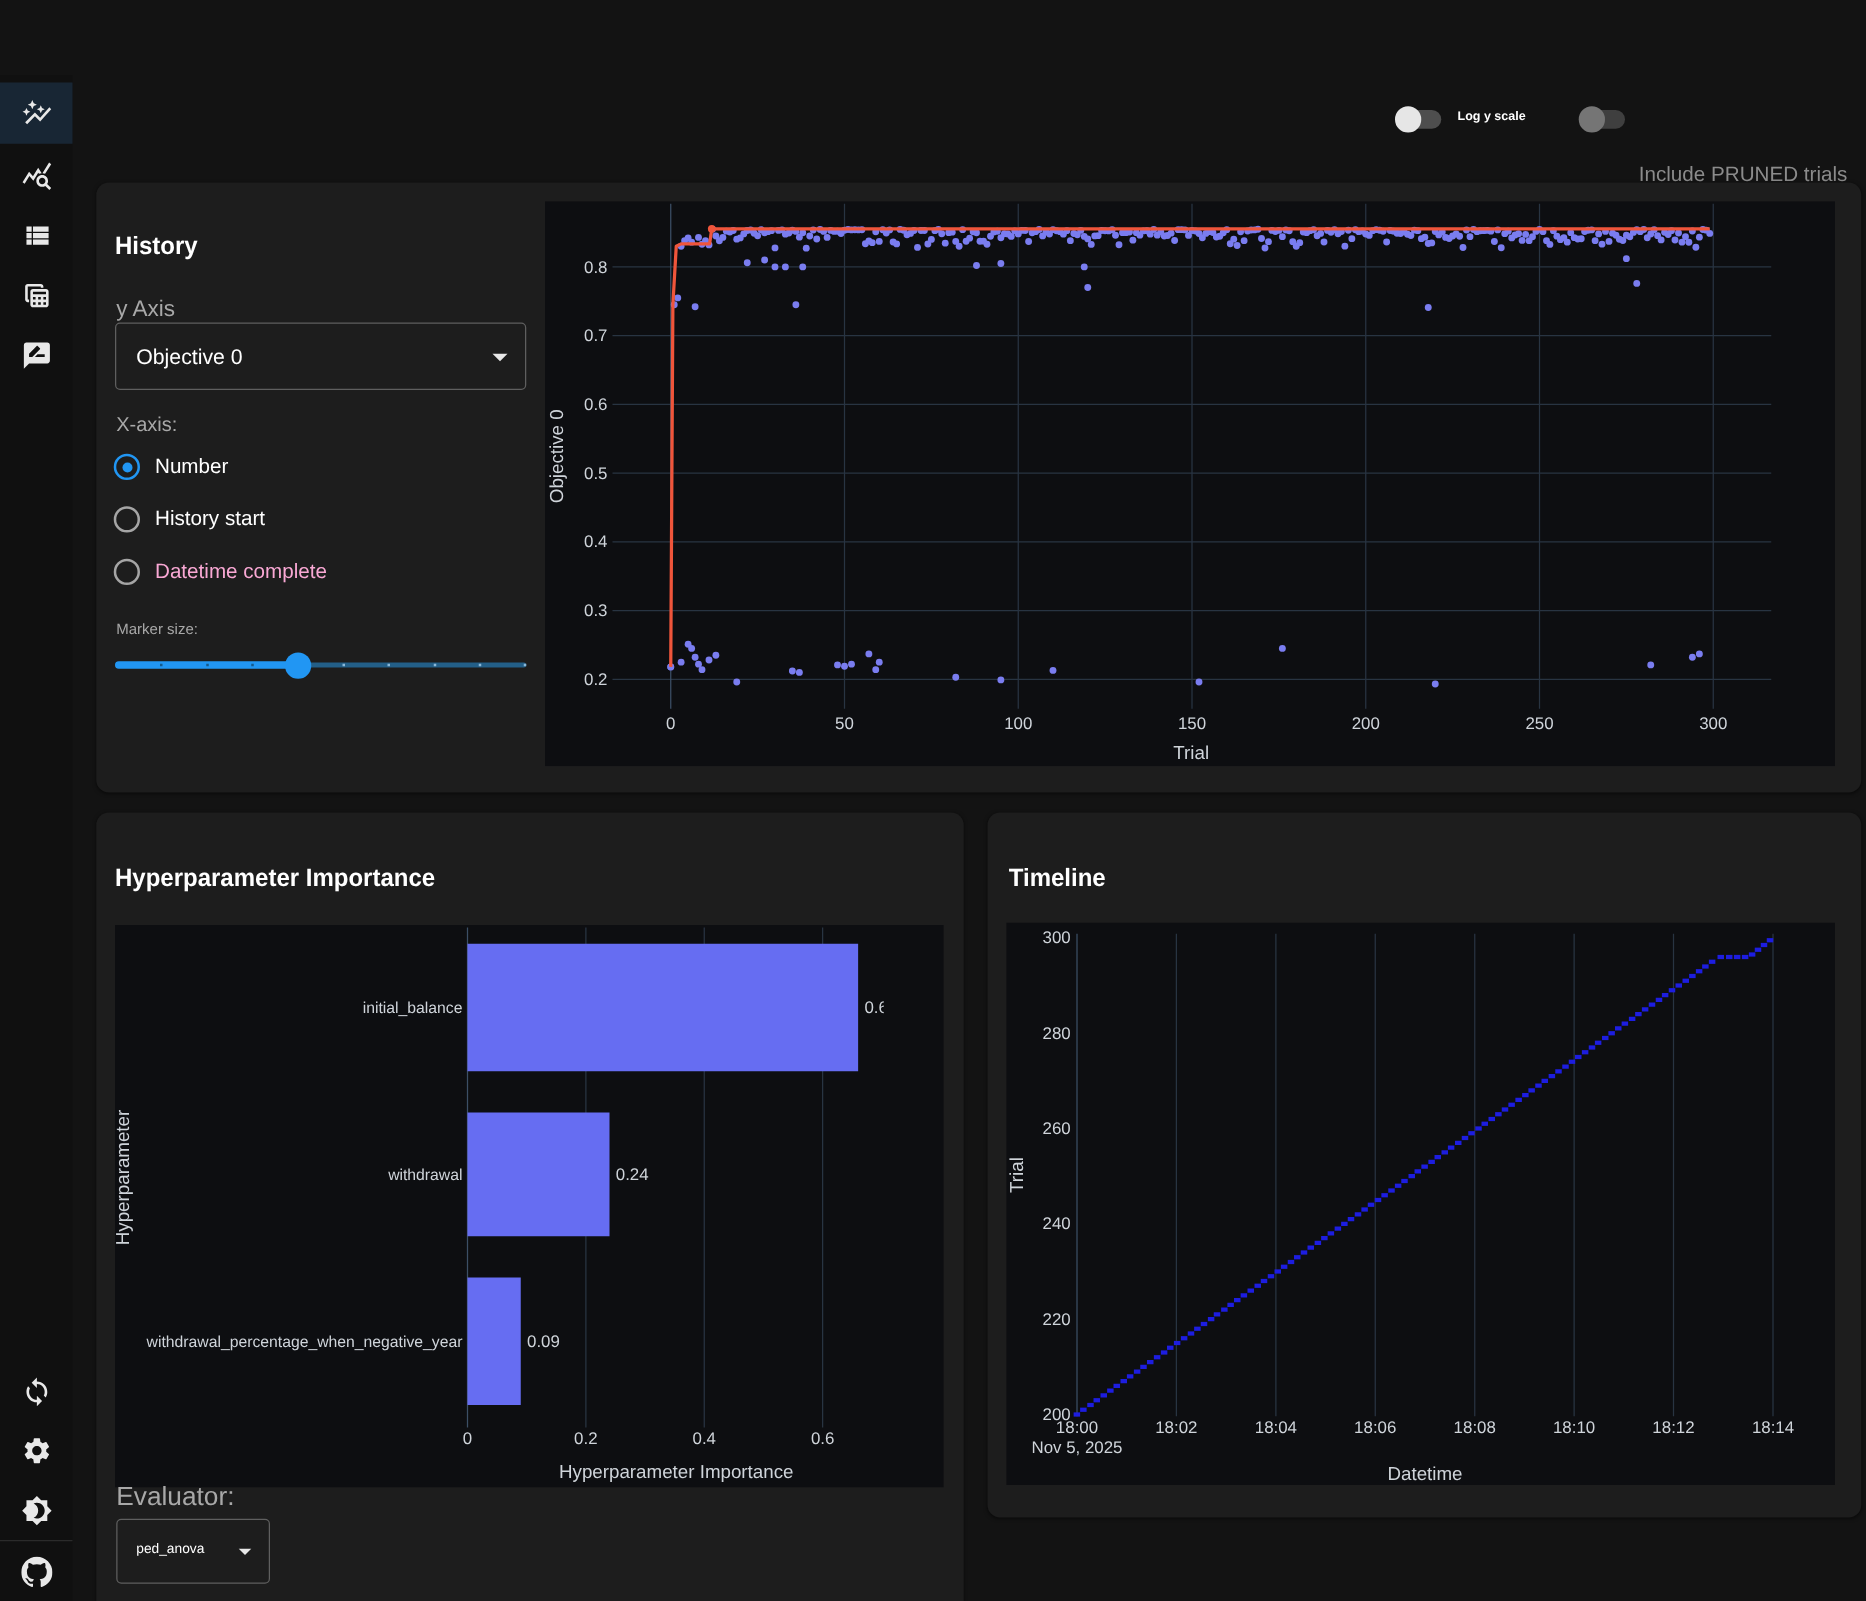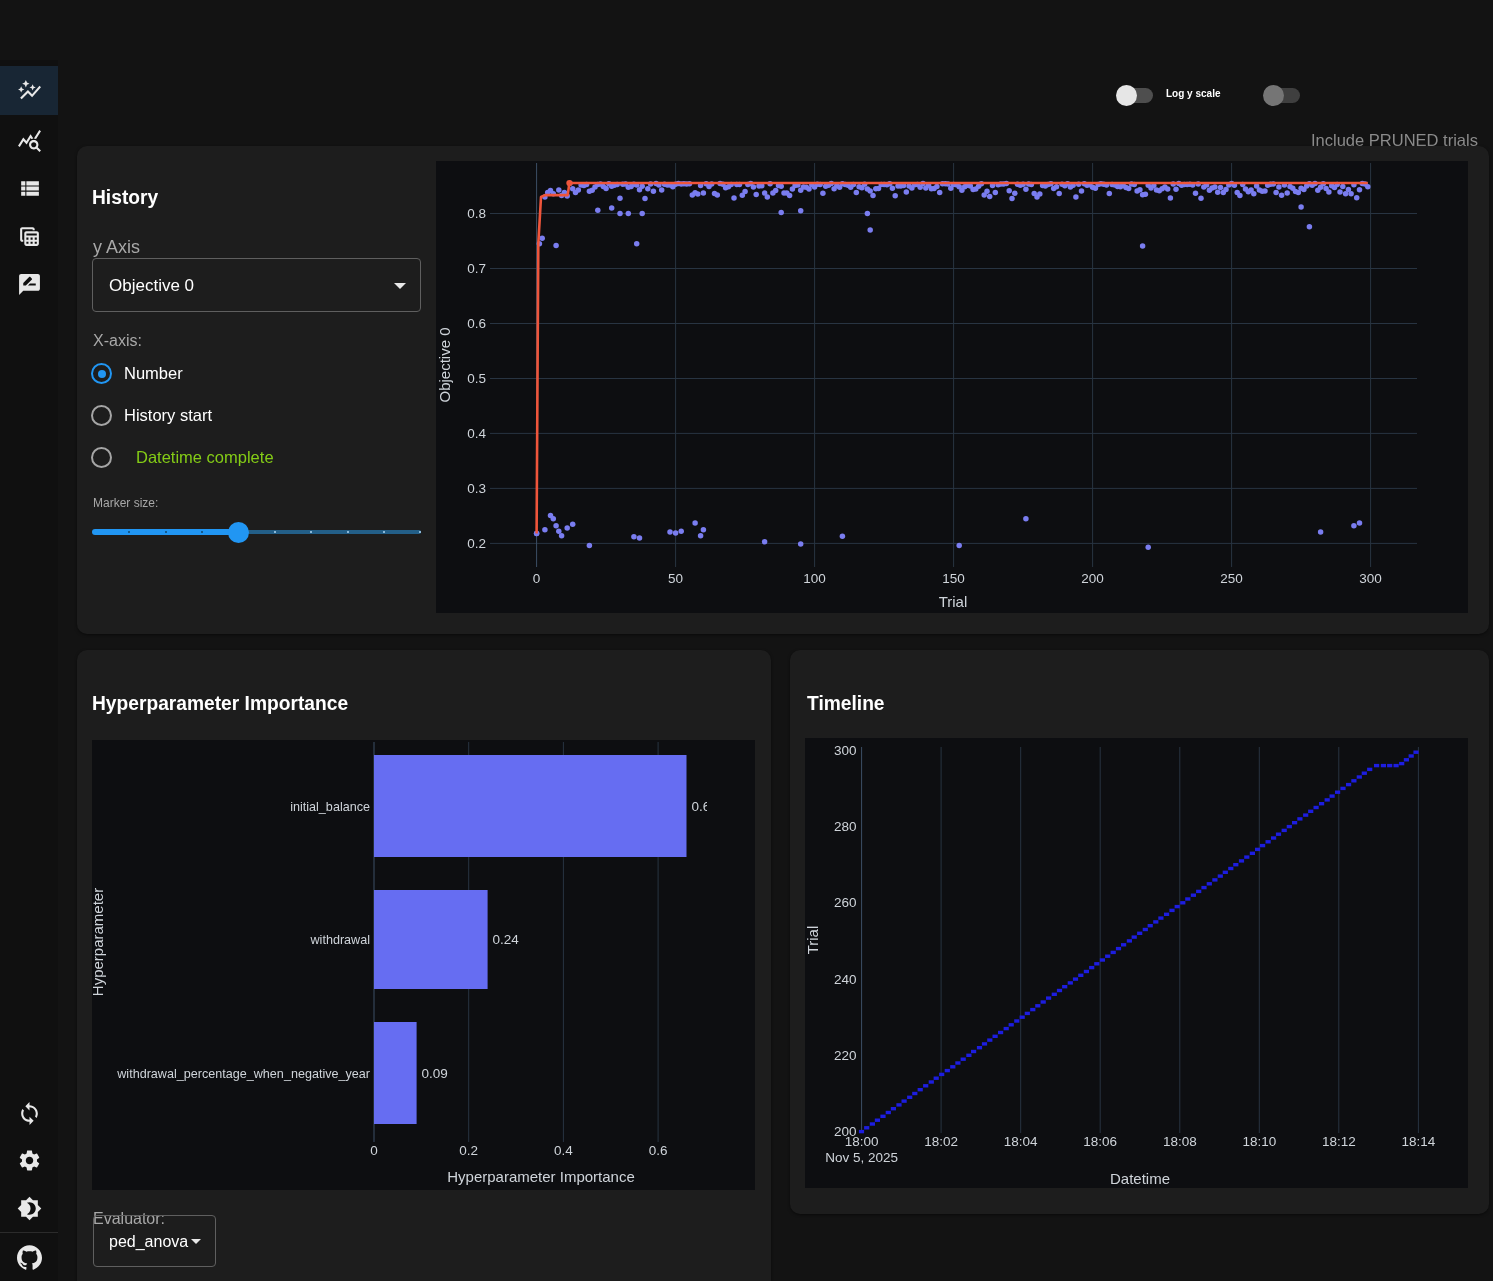--- a/index.html
+++ b/index.html
@@ -98,21 +98,21 @@
       <div class="caret" style="right:14px; top:24px;"></div>
     </div>
     <div class="gray" style="position:absolute; left:16px; top:186px; font-size:16px;">X-axis:</div>
 
 <div style="position:absolute; left:14px; top:217px; width:21px; height:21px; border-radius:50%; border:2.5px solid #2196f3;"></div>
 <div style="position:absolute; left:20.5px; top:223.5px; width:8px; height:8px; border-radius:50%; background:#2196f3;"></div>
 <div class="lbl" style="left:47px; top:218px; color:#fff;">Number</div>
 <div style="position:absolute; left:14px; top:259px; width:21px; height:21px; border-radius:50%; border:2.5px solid #a5a5a5;"></div>
 <div class="lbl" style="left:47px; top:260px; color:#fff;">History start</div>
 <div style="position:absolute; left:14px; top:301px; width:21px; height:21px; border-radius:50%; border:2.5px solid #a5a5a5;"></div>
-<div class="lbl" style="left:47px; top:302px; color:#84cc16;margin-left:12px;">Datetime complete</div>
+<div class="lbl" style="left:47px; top:302px; color:#f9a8d4;">Datetime complete</div>
 
     <div class="gray" style="position:absolute; left:16px; top:350px; font-size:12px;">Marker size:</div>
 
 <div style="position:absolute; left:161px; top:384px; width:183px; height:4px; border-radius:2px; background:#235f88;"></div>
 <div style="position:absolute; left:15px; top:383px; width:146px; height:6px; border-radius:3px; background:#2196f3;"></div>
 <div style="position:absolute; left:51.4px; top:385px; width:2px; height:2px; background:#155a8c;"></div>
       <div style="position:absolute; left:87.7px; top:385px; width:2px; height:2px; background:#155a8c;"></div>
       <div style="position:absolute; left:124.1px; top:385px; width:2px; height:2px; background:#155a8c;"></div>
       <div style="position:absolute; left:196.8px; top:385px; width:2px; height:2px; background:#8ab8d8;"></div>
       <div style="position:absolute; left:233.2px; top:385px; width:2px; height:2px; background:#8ab8d8;"></div>
@@ -526,23 +526,23 @@
         </clipPath>
         <text x="415.6" y="294.0" font-size="13.5" fill="#cfd4da">0.24</text>
         <text x="344.6" y="427.5" font-size="13.5" fill="#cfd4da">0.09</text>
         <text x="297.0" y="505" text-anchor="middle" font-size="13.5" fill="#cfd4da">0</text>
         <text x="391.7" y="505" text-anchor="middle" font-size="13.5" fill="#cfd4da">0.2</text>
         <text x="486.4" y="505" text-anchor="middle" font-size="13.5" fill="#cfd4da">0.4</text>
         <text x="581.1" y="505" text-anchor="middle" font-size="13.5" fill="#cfd4da">0.6</text>
         <text x="464" y="532" text-anchor="middle" font-size="15" fill="#cfd4da">Hyperparameter Importance</text>
         <text x="26" y="292" text-anchor="middle" font-size="15" fill="#cfd4da" transform="rotate(-90 26 292)">Hyperparameter</text>
       </svg>
-    <div class="gray" style="position:absolute; left:16px; top:536px; font-size:16px;margin-top:24px;">Evaluator:</div>
+    <div class="gray" style="position:absolute; left:16px; top:536px; font-size:21px;">Evaluator:</div>
     <div class="selbox" style="left:16px; top:565px; width:123px; height:52px;">
-      <div style="position:absolute; left:15px; top:17px; font-size:16px;">ped_anova</div>
+      <div style="position:absolute; left:15px; top:17px; font-size:11px;">ped_anova</div>
       <div class="caret" style="right:14px; top:23px; border-left-width:5px; border-right-width:5px; border-top-width:5px;"></div>
     </div>
   </div>
 
   <div class="card" style="left:790px; top:650px; width:699px; height:564px;">
     <div class="cardtitle" style="position:absolute; left:17px; top:42px;">Timeline</div>
     <svg style="position:absolute; left:15px; top:88px;" width="663" height="450" viewBox="15 88 663 450">
         <rect x="15" y="88" width="663" height="450" fill="#0d0e11"></rect>
         <line x1="71.6" y1="97" x2="71.6" y2="483" stroke="#3c4f66" stroke-width="1"></line>
         <line x1="151.1" y1="97" x2="151.1" y2="483" stroke="#283442" stroke-width="1"></line>

